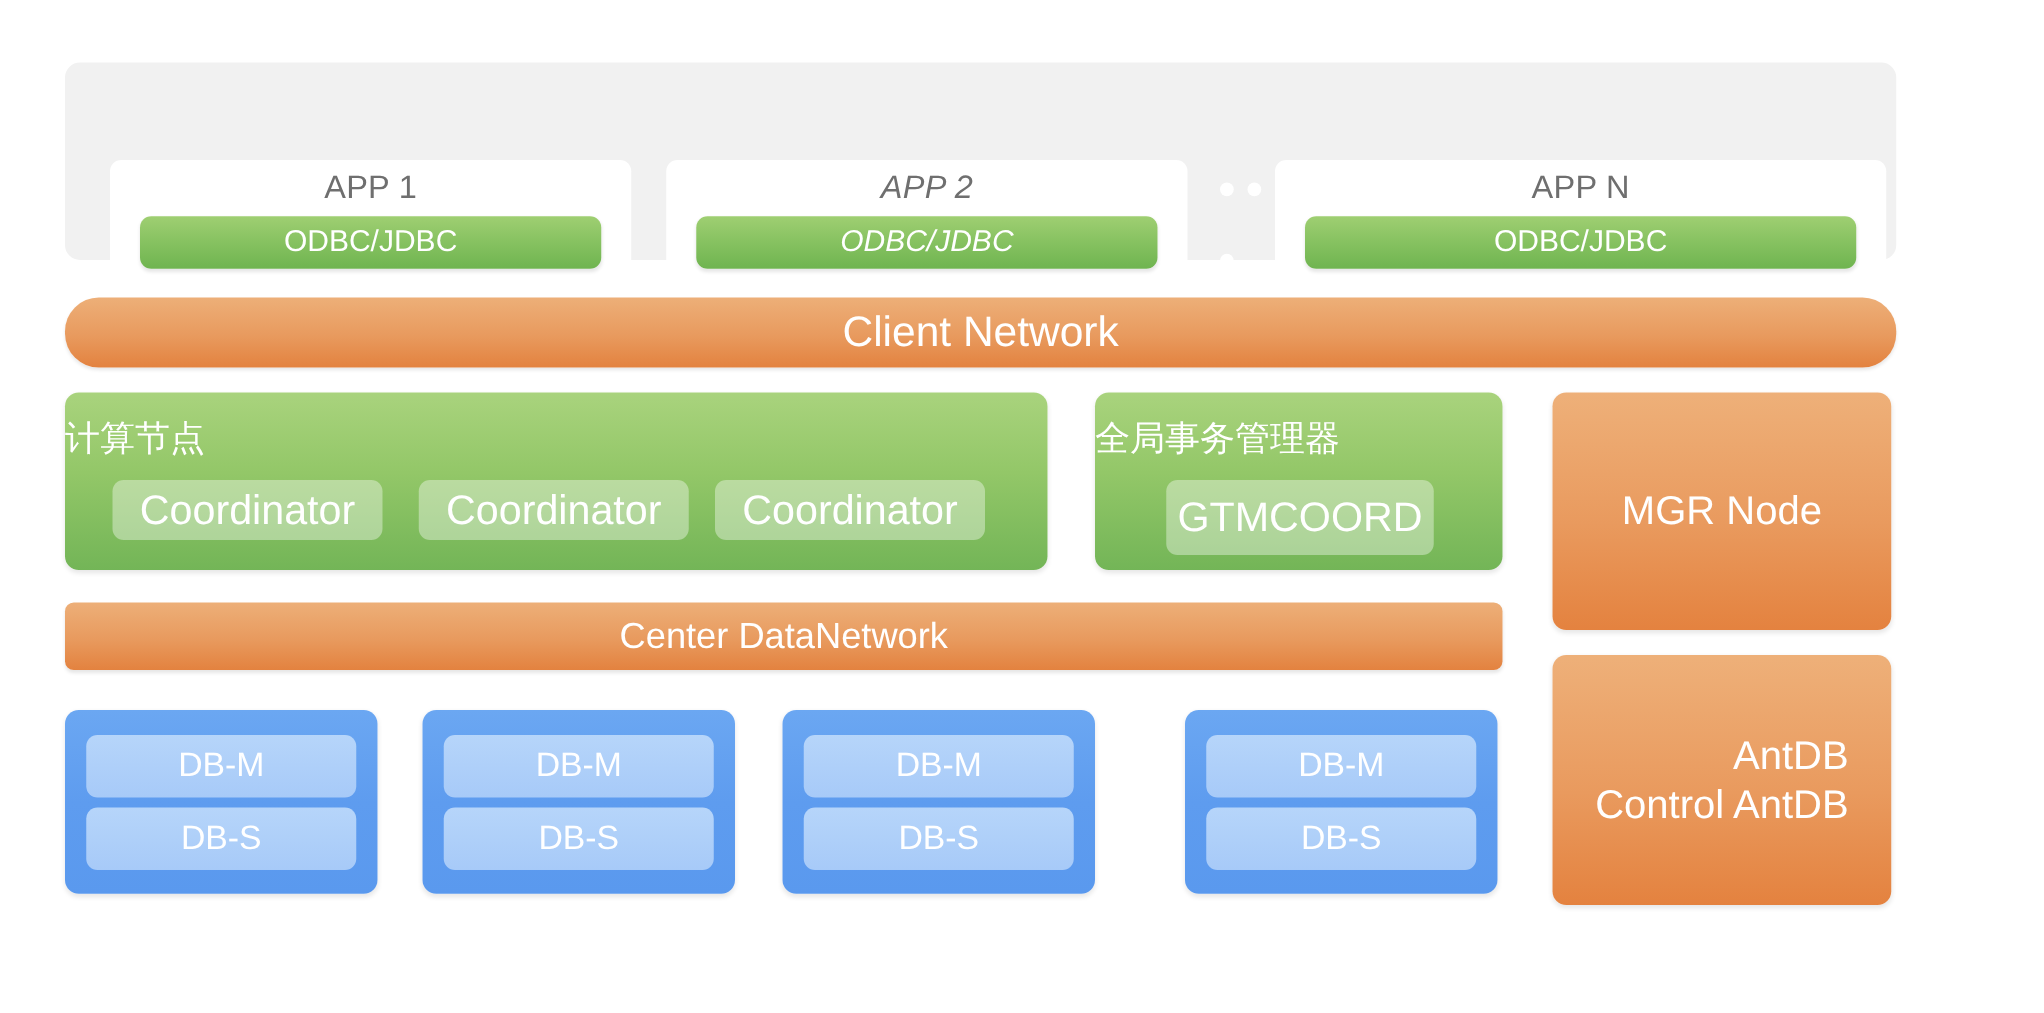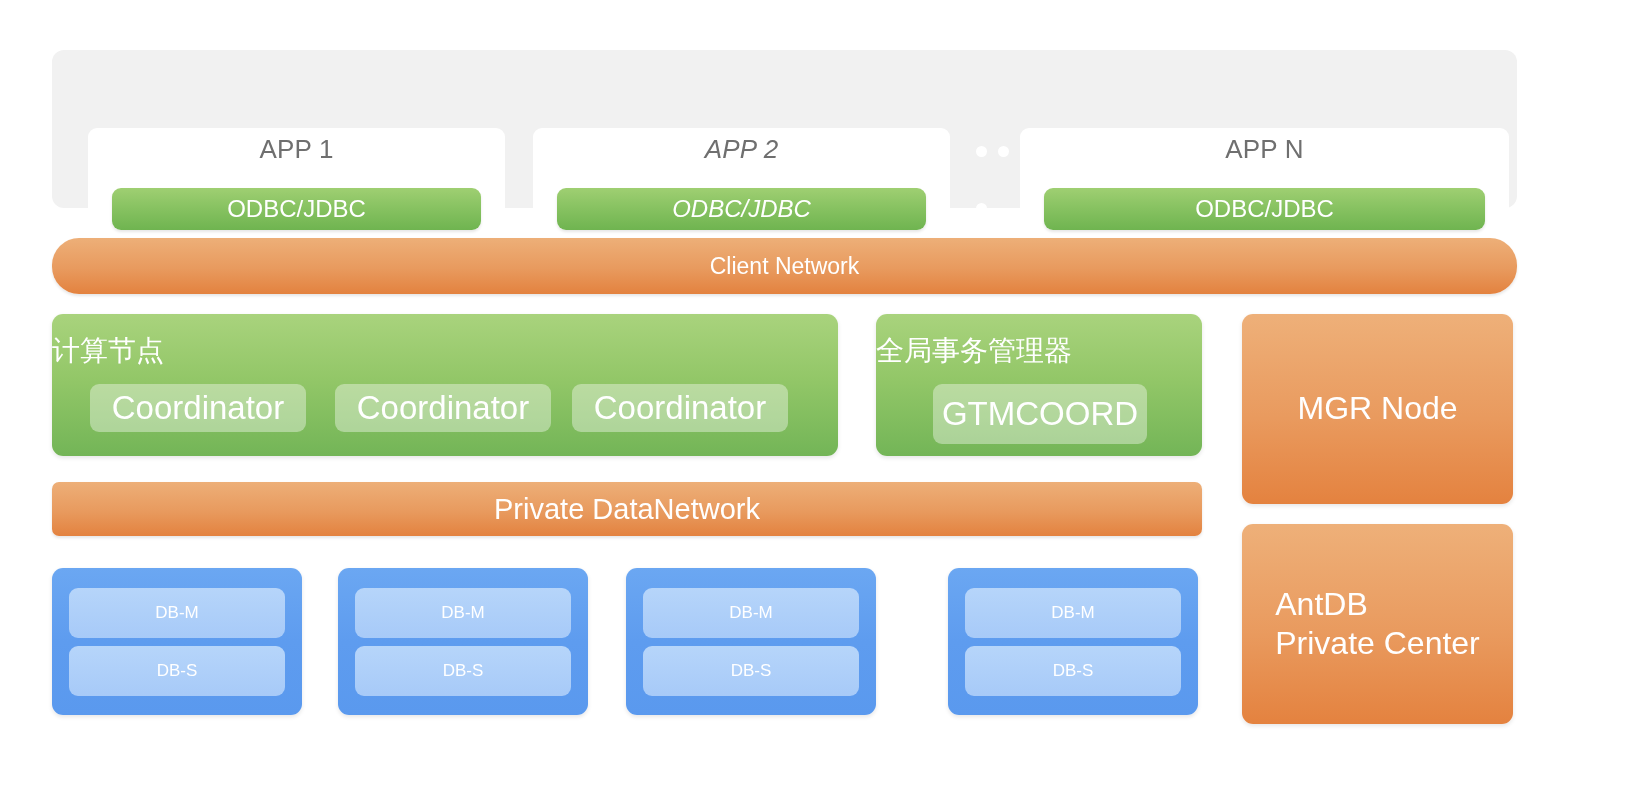--- a/index.html
+++ b/index.html
@@ -40,21 +40,21 @@
   }
   .app-card-title {
     font-size: 26px;
     color: #6f6f6f;
     line-height: 1;
     margin-top: 8px;
     letter-spacing: .2px;
     white-space: nowrap;
   }
   .odbc-pill {
-    margin-top: 26px;
+    margin-top: 11px;
     width: calc(100% - 48px);
     height: 42px;
     border-radius: 9px;
     background: linear-gradient(180deg, #9fcf72 0%, #87c261 48%, #6fb450 100%);
     color: #ffffff;
     font-size: 24px;
     display: flex;
     align-items: center;
     justify-content: center;
     box-shadow: 0 2px 3px rgba(0,0,0,0.10);
@@ -73,21 +73,21 @@
     border-radius: 7px;
     background: linear-gradient(180deg, #edaf78 0%, #e89a5e 55%, #e3823f 100%);
     color: #ffffff;
     display: flex;
     align-items: center;
     justify-content: center;
     box-shadow: 0 2px 3px rgba(0,0,0,0.10);
   }
   .client-net {
     left: 52px; top: 238px; width: 1465px; height: 56px;
-    font-size: 23px;
+    font-size: 34px;
     border-radius: 27px;
   }
   .private-net {
     left: 52px; top: 482px; width: 1150px; height: 54px;
     font-size: 29px;
   }
 
   
   .green-panel {
     border-radius: 11px;
@@ -119,21 +119,21 @@
   
   .side-card {
     left: 1242px;
     width: 271px;
     border-radius: 11px;
     background: linear-gradient(180deg, #eeb079 0%, #e99a5e 55%, #e4823f 100%);
     color: #ffffff;
     display: flex;
     align-items: center;
     justify-content: center;
-    text-align: left;
+    text-align: right;
     box-shadow: 0 2px 4px rgba(0,0,0,0.10);
     line-height: 1.22;
   }
   .mgr-card   { top: 314px; height: 190px; font-size: 32px; }
   .antdb-card { top: 524px; height: 200px; font-size: 32px; }
 
   
   .db-cluster {
     top: 568px; height: 147px;
     border-radius: 11px;
@@ -144,21 +144,21 @@
     align-items: center;
     justify-content: center;
     gap: 8px;
   }
   .db-pill {
     width: calc(100% - 34px);
     height: 50px;
     border-radius: 9px;
     background: linear-gradient(180deg, #b6d5fa 0%, #a7caf8 100%);
     color: #ffffff;
-    font-size: 17px;
+    font-size: 27px;
     display: flex;
     align-items: center;
     justify-content: center;
     white-space: nowrap;
   }
 </style>
 </head>
 <body>
 
 <div class="stage">
@@ -201,27 +201,27 @@
     <div class="green-title" style="top:18px;">全局事务管理器</div>
 
     <div class="green-pill" style="left:57px; top:70px; width:214px; height:60px;">GTMCOORD</div>
   </div>
 
   <div class="abs side-card mgr-card">
     <span>MGR Node</span>
   </div>
 
   <div class="abs net-bar private-net">
-    <span>Private DataNetwork</span>
+    <span>Center DataNetwork</span>
   </div>
 
   <div class="abs side-card antdb-card">
     <div>
       <div>AntDB</div>
-      <div>Private Center</div>
+      <div>Control AntDB</div>
     </div>
   </div>
 
   <div class="abs db-cluster" style="left:52px; width:250px;">
     <div class="db-pill">DB-M</div>
     <div class="db-pill">DB-S</div>
   </div>
 
   <div class="abs db-cluster" style="left:338px; width:250px;">
     <div class="db-pill">DB-M</div>

